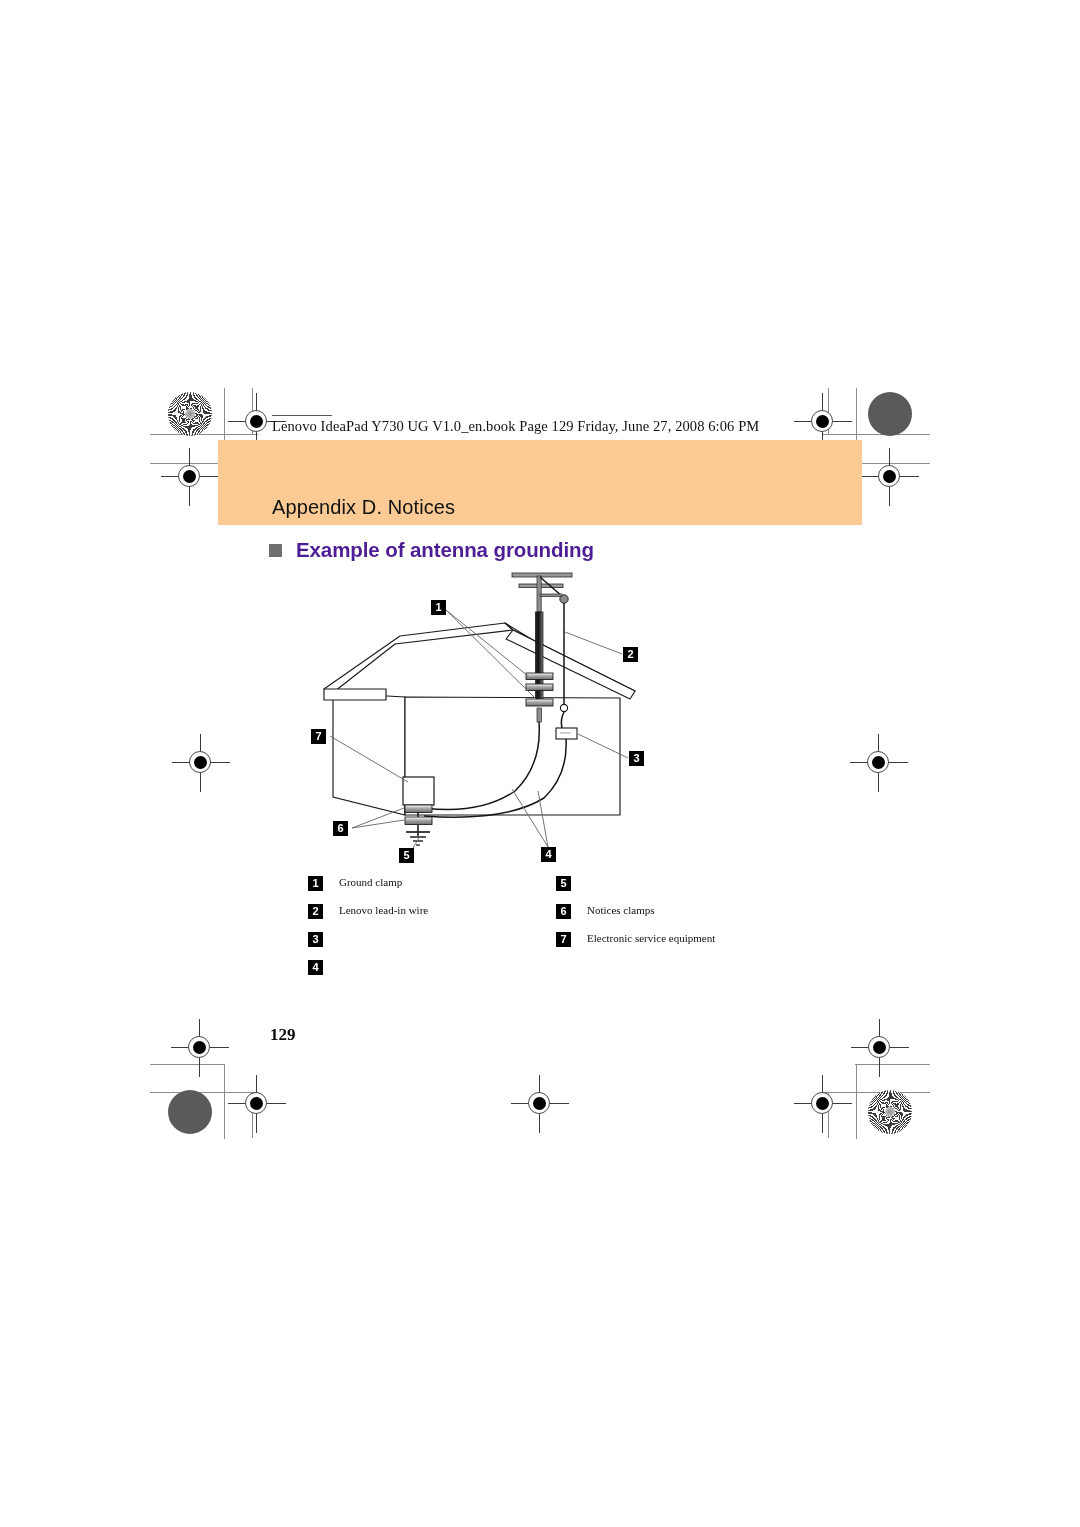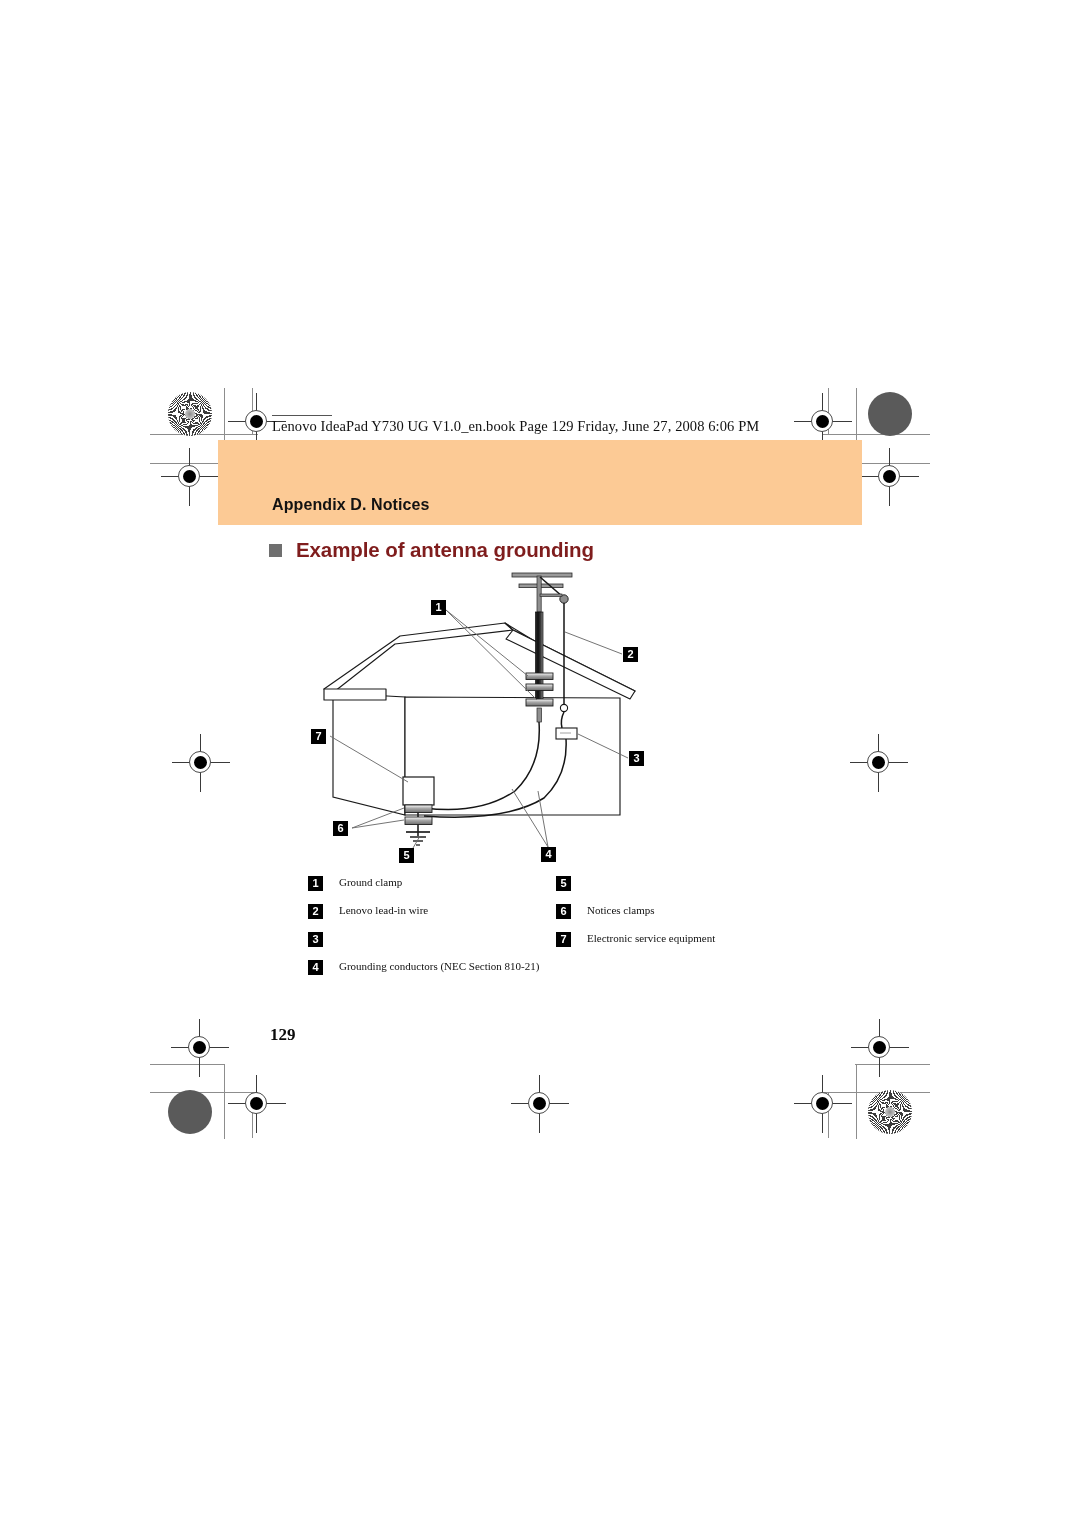--- a/index.html
+++ b/index.html
@@ -113,22 +113,22 @@
   #chapter-band {
     position: absolute;
     left: 218px; top: 440px;
     width: 644px; height: 85px;
     background: #fcca95;
   }
   #chapter-title {
     position: absolute;
     left: 272px; top: 496px;
     font-family: "Liberation Sans", sans-serif;
-    font-size: 16px;
-    font-weight: bold;
+    font-size: 20px;
+    font-weight: normal;
     color: #121212;
     letter-spacing: 0.1px;
   }
 
   
   #section-heading {
     position: absolute;
     left: 269px; top: 538px;
     display: flex;
     align-items: center;
@@ -136,21 +136,21 @@
   }
   #section-bullet {
     width: 13px; height: 13px;
     background: #6f6f6f;
     display: inline-block;
   }
   #section-heading-text {
     font-family: "Liberation Sans", sans-serif;
     font-size: 20.5px;
     font-weight: bold;
-    color: #7f1d1d;
+    color: #4c1d95;
     letter-spacing: -0.1px;
   }
 
   
   #diagram-wrap {
     position: absolute;
     left: 300px; top: 560px;
     width: 400px; height: 320px;
   }
   #diagram-svg { display: block; }
@@ -469,21 +469,20 @@
       </div>
       <div class="legend-item">
         <span class="legend-num">2</span>
         <span class="legend-text">Lenovo lead-in wire</span>
       </div>
       <div class="legend-item">
         <span class="legend-num">3</span>
       </div>
       <div class="legend-item">
         <span class="legend-num">4</span>
-        <span class="legend-text">Grounding conductors (NEC Section 810-21)</span>
       </div>
     </div>
 
     <div class="legend-col right">
       <div class="legend-item">
         <span class="legend-num">5</span>
       </div>
       <div class="legend-item">
         <span class="legend-num">6</span>
         <span class="legend-text">Notices clamps</span>

